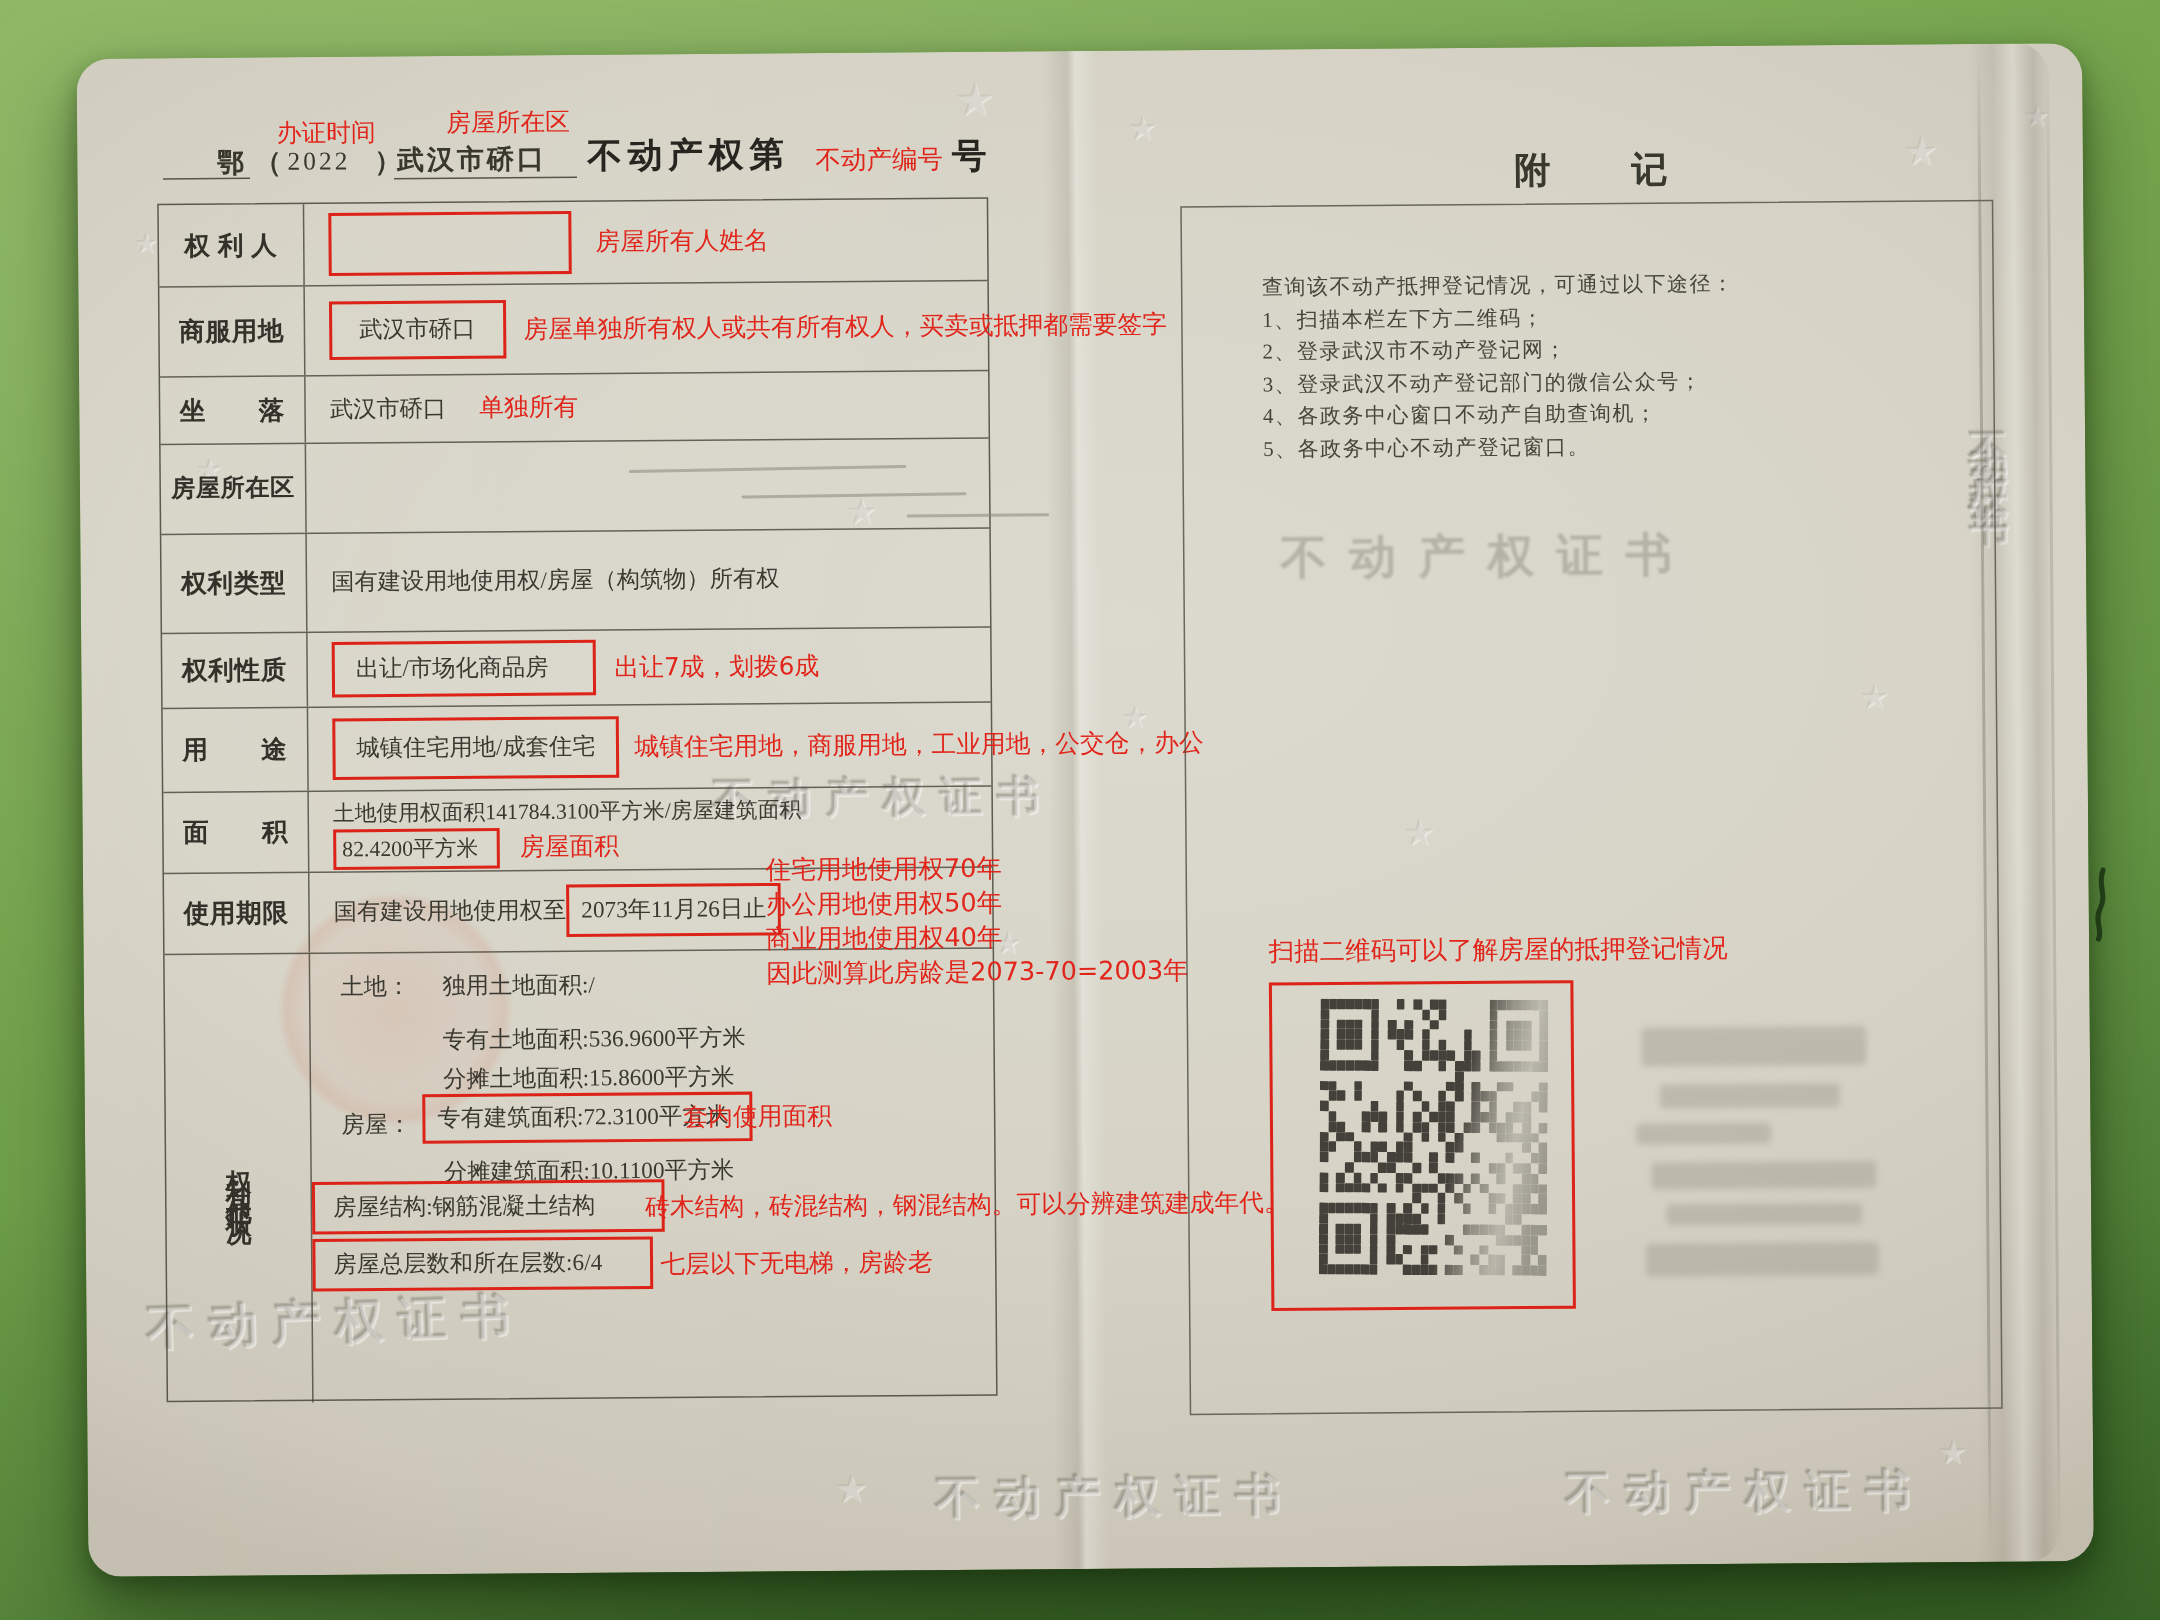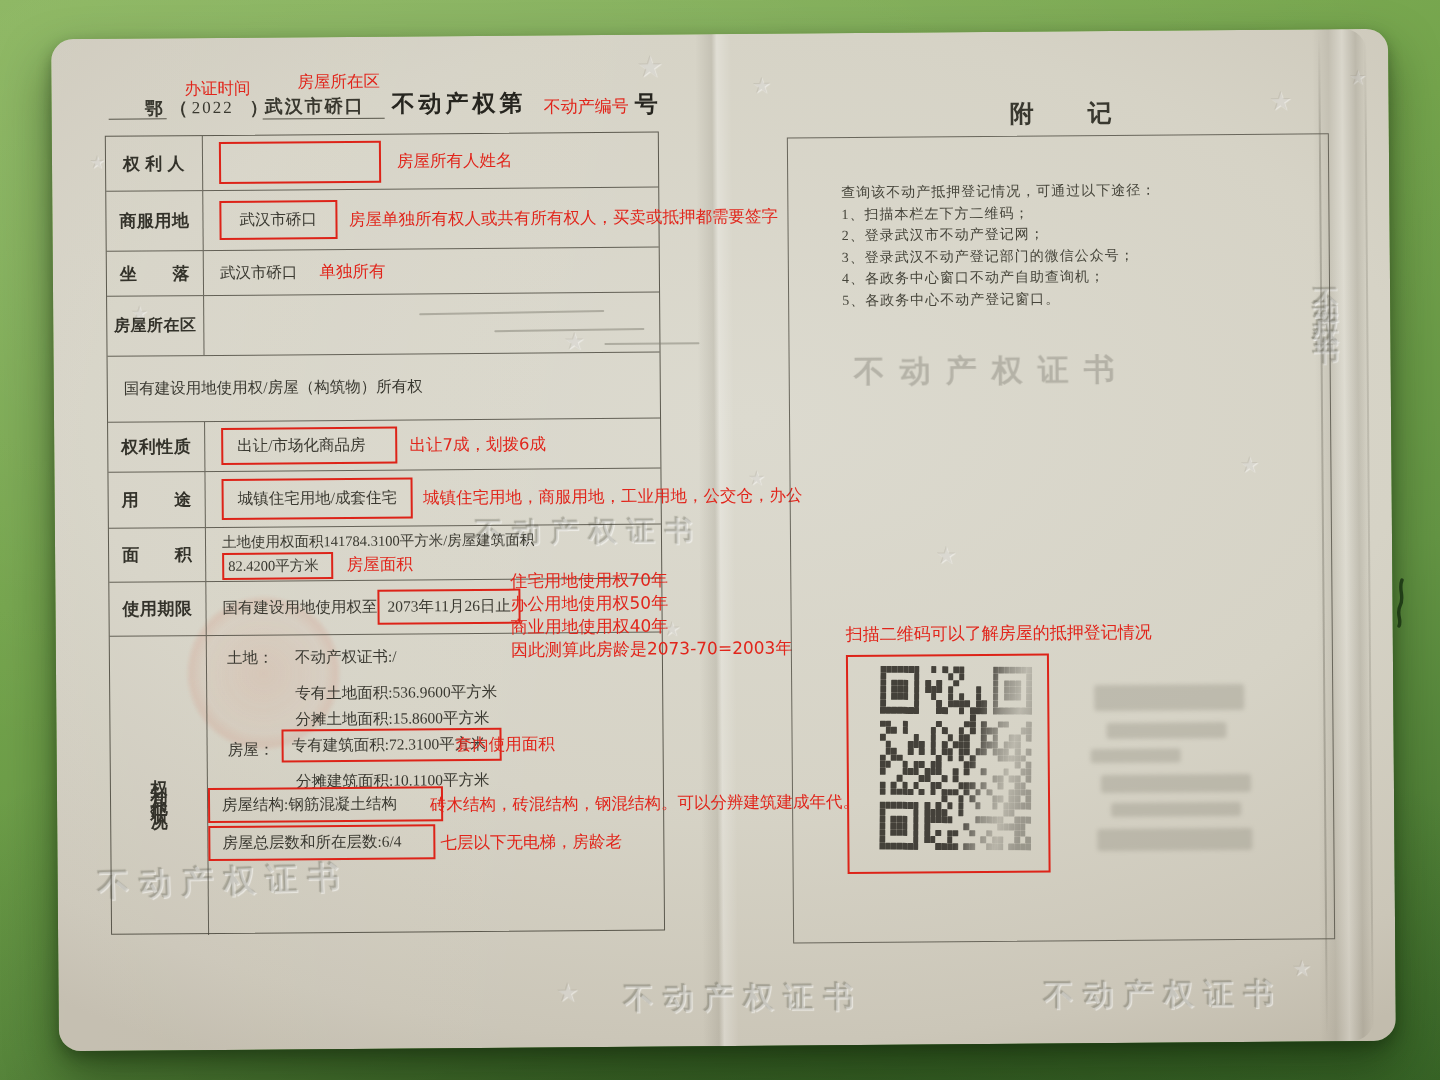--- a/index.html
+++ b/index.html
@@ -185,20 +185,21 @@
     <div class="row" style="top:160px;height:60px">
       <div class="c-label" style="font-size:16px">房屋所在区</div>
       <div class="c-val">
         <div class="pencil" style="left:215px;top:18px;width:185px;transform:rotate(-.6deg)"></div>
         <div class="pencil" style="left:290px;top:36px;width:150px;transform:rotate(-.4deg)"></div>
         <div class="pencil" style="left:400px;top:50px;width:95px"></div>
       </div>
     </div>
 
     <div class="row" style="top:220px;height:66px">
+      <div class="c-label">权利类型</div>
       <div class="c-val">
           <span>国有建设用地使用权/房屋（构筑物）所有权</span>
         </div>
     </div>
 
     <div class="row" style="top:286px;height:50px">
       <div class="c-label">权利性质</div>
       <div class="c-val">
         <span class="redbox" style="padding:6px 30px 6px 14px">出让/市场化商品房</span>
         <span class="ann" style="margin-left:12px">出让7成，划拨6成</span>
@@ -231,21 +232,21 @@
           <span class="redbox" style="padding:5px 8px">2073年11月26日止</span>
       </div>
     </div>
 
     <div class="row" style="top:500px;height:299px">
       <div class="c-label">
         <span class="vertical">权利其他状况</span>
       </div>
       <div class="c-val" style="display:block">
         <div class="abs" style="left:20px;top:12px">土地：</div>
-        <div class="abs" style="left:88px;top:12px">不动产权证书:/</div>
+        <div class="abs" style="left:88px;top:12px">独用土地面积:/</div>
         <div class="abs" style="left:88px;top:48px">专有土地面积:536.9600平方米</div>
         <div class="abs" style="left:88px;top:74px">分摊土地面积:15.8600平方米</div>
         <div class="abs" style="left:20px;top:104px">房屋：</div>
         <span class="abs redbox" style="left:74px;top:94px;padding:4px 14px 4px 8px">专有建筑面积:72.3100平方米</span>
         <span class="abs ann" style="left:248px;top:100px">套内使用面积</span>
         <div class="abs" style="left:88px;top:136px">分摊建筑面积:10.1100平方米</div>
         <span class="abs redbox" style="left:0px;top:152px;padding:5px 44px 5px 12px">房屋结构:钢筋混凝土结构</span>
         <span class="abs ann" style="left:222px;top:160px">砖木结构，砖混结构，钢混结构。可以分辨建筑建成年代。</span>
         <span class="abs redbox" style="left:0px;top:190px;padding:5px 32px 5px 12px">房屋总层数和所在层数:6/4</span>
         <span class="abs ann" style="left:232px;top:198px">七层以下无电梯，房龄老</span>

